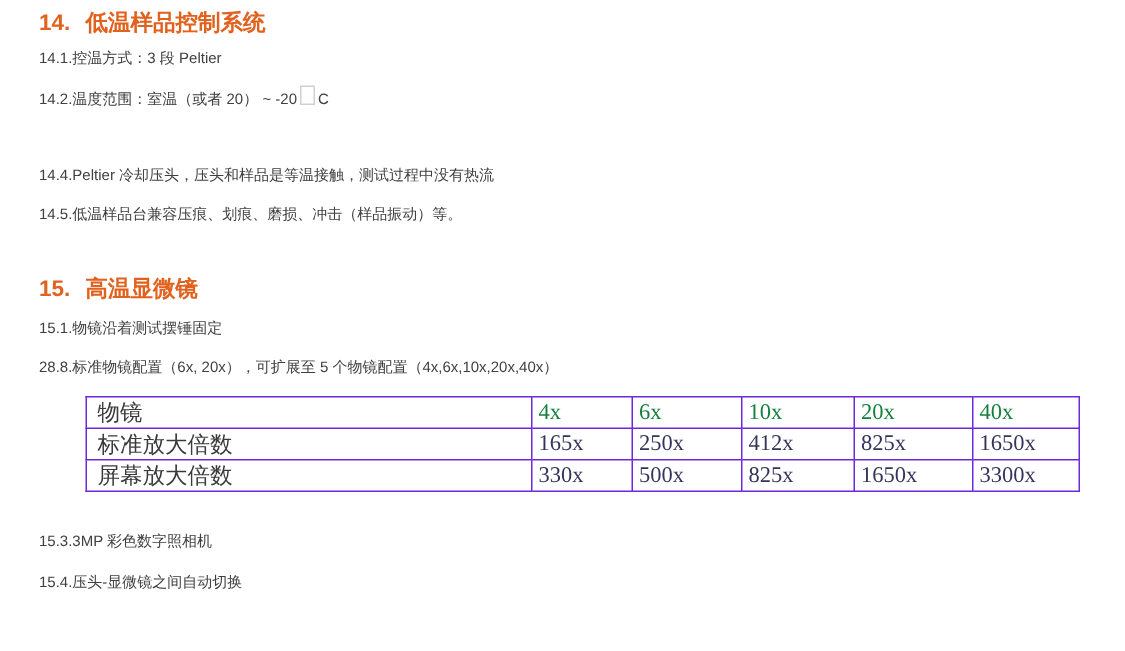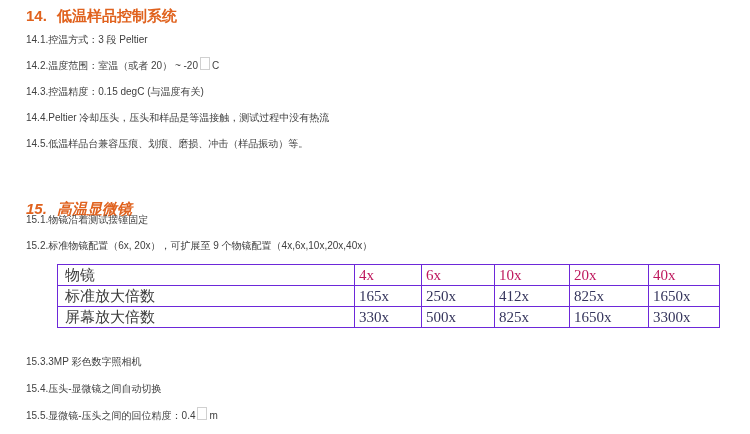--- a/index.html
+++ b/index.html
@@ -59,61 +59,60 @@
     height: 20px;
     padding: 0 4px;
     white-space: nowrap;
     overflow: hidden;
   }
   .spec-table td.lbl {
     color: #3a3a3a;
     padding-left: 7px;
   }
   .spec-table td.obj {
-    color: #be185d;
+    color: #15803d;
   }
   .spec-table td.val {
     color: #35355c;
     margin-left: 35px;
   }
   
   #h14   { top: 7px; }
   #l14-1 { top: 31px; }
   #l14-2 { top: 57px; }
   #l14-3 { top: 83px; }
   #l14-4 { top: 109px; }
   #l14-5 { top: 135px; }
-  #h15   { top: 200px; font-style: italic; }
+  #h15   { top: 184px; }
   #l15-1 { top: 211px; }
   #l15-2 { top: 237px; }
   #l15-3 { top: 353px; }
   #l15-4 { top: 380px; }
   #l15-5 { top: 407px; }
 </style>
 </head>
 <body>
 
 <div class="page">
 
   <div class="heading" id="h14">
     <span class="num">14.</span><span class="title">低温样品控制系统</span>
   </div>
 
   <div class="line" id="l14-1">14.1.控温方式：3 段 Peltier</div>
   <div class="line" id="l14-2">14.2.温度范围：室温（或者 20） ~ -20<span class="tofu"></span>C</div>
-  <div class="line" id="l14-3">14.3.控温精度：0.15 degC (与温度有关)</div>
   <div class="line" id="l14-4">14.4.Peltier 冷却压头，压头和样品是等温接触，测试过程中没有热流</div>
   <div class="line" id="l14-5">14.5.低温样品台兼容压痕、划痕、磨损、冲击（样品振动）等。</div>
 
   <div class="heading" id="h15">
     <span class="num">15.</span><span class="title">高温显微镜</span>
   </div>
 
   <div class="line" id="l15-1">15.1.物镜沿着测试摆锤固定</div>
-  <div class="line" id="l15-2">15.2.标准物镜配置（6x, 20x），可扩展至 9 个物镜配置（4x,6x,10x,20x,40x）</div>
+  <div class="line" id="l15-2">28.8.标准物镜配置（6x, 20x），可扩展至 5 个物镜配置（4x,6x,10x,20x,40x）</div>
 
   <table class="spec-table">
     <colgroup>
       <col style="width:297px">
       <col style="width:67px">
       <col style="width:73px">
       <col style="width:75px">
       <col style="width:79px">
       <col style="width:71px">
     </colgroup>
@@ -140,15 +139,14 @@
       <td class="val">500x</td>
       <td class="val">825x</td>
       <td class="val">1650x</td>
       <td class="val">3300x</td>
     </tr>
   </tbody>
     </table>
 
   <div class="line" id="l15-3">15.3.3MP 彩色数字照相机</div>
   <div class="line" id="l15-4">15.4.压头-显微镜之间自动切换</div>
-  <div class="line" id="l15-5">15.5.显微镜-压头之间的回位精度：0.4<span class="tofu"></span>m</div>
 
 </div>
 
 </body></html>

